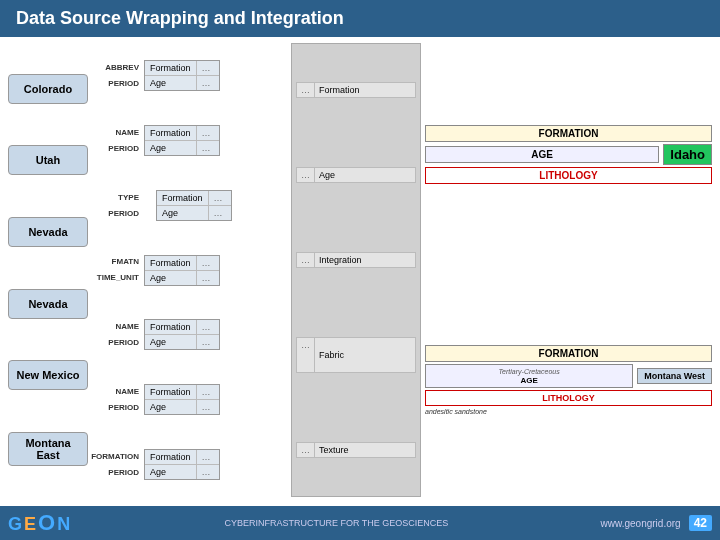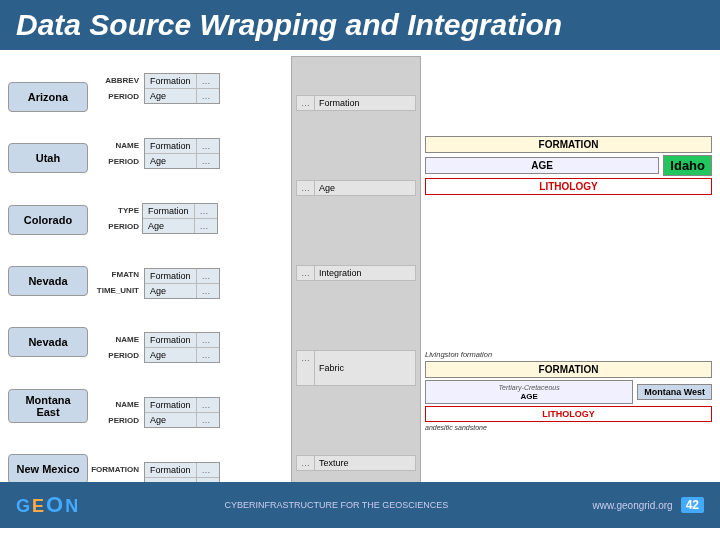--- a/index.html
+++ b/index.html
@@ -10,51 +10,50 @@
       height: 540px;
       overflow: hidden;
       position: relative;
     }
 
     
     .header {
       background: #2c5f8a;
       color: #fff;
       padding: 8px 16px;
-      font-size: 30px;
-      font-weight: bold;
-      font-style: italic;
+      font-size: 18px;
+      font-weight: bold;
     }
 
     .state-box {
       background: #c8d8e8;
       border: 1px solid #999;
       border-radius: 4px;
       text-align: center;
       padding: 4px 4px;
       font-size: 11px;
       font-weight: bold;
       min-height: 30px;
       display: flex;
       align-items: center;
       justify-content: center;
     }
 
     
     .footer {
       position: absolute;
-      bottom: 12px;
+      bottom: 0;
       left: 0;
       right: 0;
-      height: 46px;
+      height: 34px;
       background: #2c5f8a;
       display: flex;
       align-items: center;
       justify-content: space-between;
-      padding: 0 16px;
+      padding: 0 8px;
     }
 
     .footer-geon {
       font-size: 18px;
       font-weight: bold;
       color: #fff;
       letter-spacing: 2px;
     }
     .footer-geon span.g { color: #4af; }
     .footer-geon span.e { color: #fa4; }
@@ -175,40 +174,37 @@
 <div>
 
   <div class="header">
     <span>Data Source Wrapping and Integration</span>
   </div>
 
   <div class="content-wrapper">
 
     <div class="left-states">
       <div class="state-box">
-        <span>Arizona</span>
+        <span>Colorado</span>
       </div>
       <div class="state-box">
         <span>Utah</span>
       </div>
       <div class="state-box">
-        <span>Colorado</span>
-      </div>
-      <div class="state-box">
         <span>Nevada</span>
       </div>
       <div class="state-box">
         <span>Nevada</span>
       </div>
       <div class="state-box">
+        <span>New Mexico</span>
+      </div>
+      <div class="state-box">
         <span>Montana East</span>
       </div>
-      <div class="state-box">
-        <span>New Mexico</span>
-      </div>
     </div>
 
     <div class="center-tables">
 
       <div style="display:flex; flex-direction:row; gap:2px; align-items:center;">
         <div class="table-labels-col">
           <div class="tl-cell">ABBREV</div>
           <div class="tl-cell">PERIOD</div>
         </div>
         <div class="mini-table">
@@ -233,21 +229,21 @@
               <span class="mt-cell">Formation</span>
               <span class="mt-dots">…</span>
             </div>
           <div class="mini-table-row">
               <span class="mt-cell">Age</span>
               <span class="mt-dots">…</span>
             </div>
         </div>
       </div>
 
-      <div style="display:flex; flex-direction:row; gap:0; align-items:center;">
+      <div style="display:flex; flex-direction:row; gap:14px; align-items:center;">
         <div class="table-labels-col">
           <div class="tl-cell">TYPE</div>
           <div class="tl-cell">PERIOD</div>
         </div>
         <div class="mini-table">
           <div class="mini-table-row">
               <span class="mt-cell">Formation</span>
               <span class="mt-dots">…</span>
             </div>
           <div class="mini-table-row">
@@ -357,21 +353,20 @@
         <div class="res-group">
           <div class="rbox rbox-formation">FORMATION</div>
           <div style="display:flex; flex-direction:row; gap:4px; align-items:center;">
             <div class="rbox rbox-age" style="flex:1;">AGE</div>
             <div class="rbox rbox-idaho">Idaho</div>
           </div>
           <div class="rbox rbox-lith">LITHOLOGY</div>
         </div>
 
         <div class="res-group">
-          <div style="font-size:7.5px; font-style:italic; color:#333;">Livingston formation</div>
           <div class="rbox rbox-formation">FORMATION</div>
           <div style="display:flex; flex-direction:row; gap:4px; align-items:center; font-size:8px;">
             <div class="rbox rbox-age" style="flex:1; font-size:8px;">
               <span style="font-size:7px; font-style:italic; color:#555; font-weight:normal;">Tertiary-Cretaceous</span><br>
               AGE
             </div>
             <div class="rbox rbox-montana">Montana West</div>
           </div>
           <div class="rbox rbox-lith" style="font-size:9px;">LITHOLOGY</div>
           <div style="font-size:7px; font-style:italic; color:#333;">andesitic sandstone</div>

